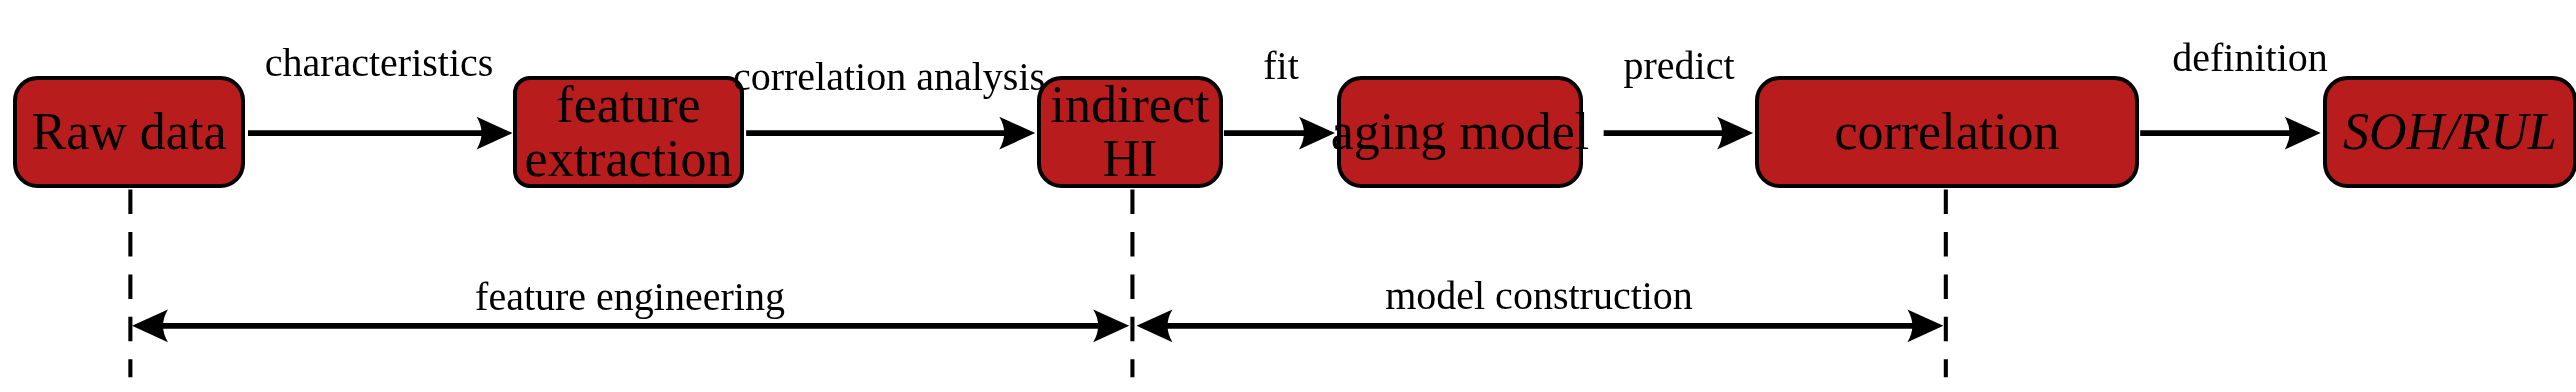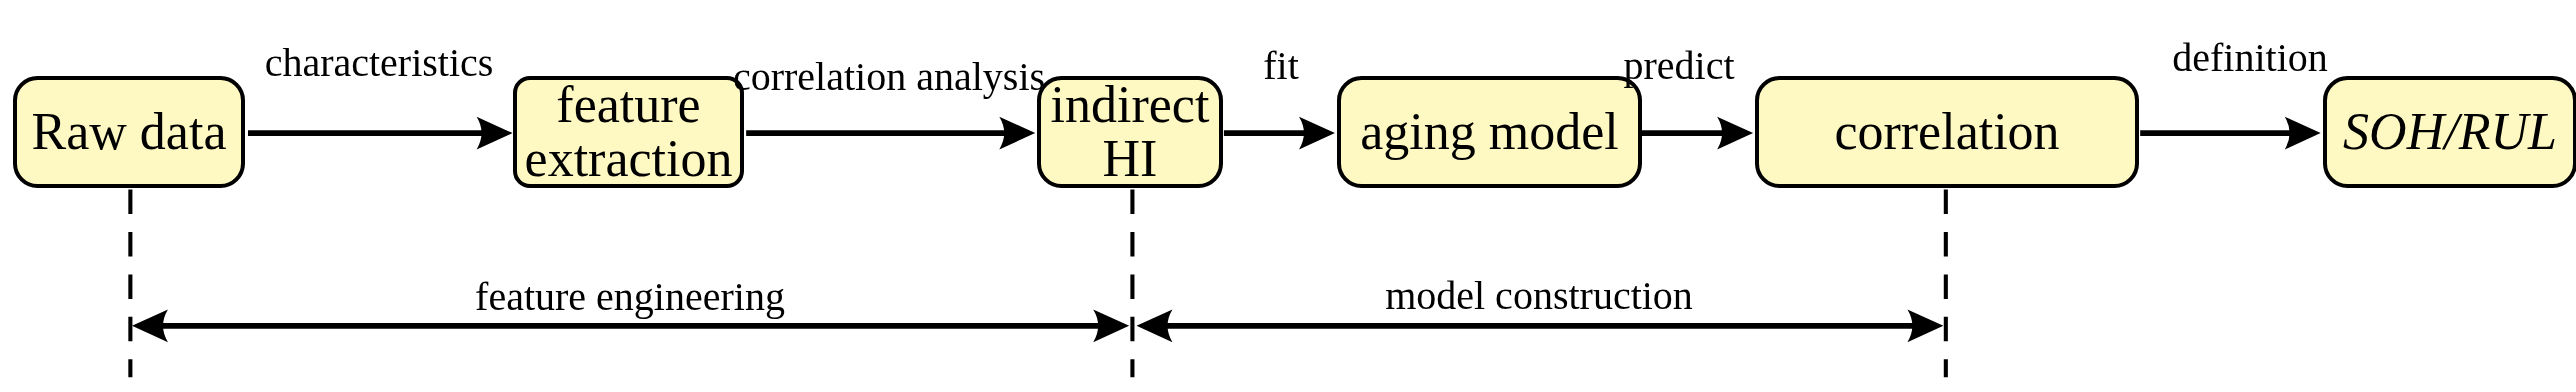--- a/index.html
+++ b/index.html
@@ -22,35 +22,35 @@
     width: 2576px;
     height: 392px;
   }
   .node {
     position: absolute;
     top: 76px;
     height: 112px;
     box-sizing: border-box;
     border: 4.9px solid #000000;
     border-radius: 24.5px;
-    background: #fef9c3;
+    background: #b91c1c;
     display: flex;
     flex-direction: column;
     align-items: center;
     justify-content: center;
     font-size: 52px;
     line-height: 54px;
     white-space: nowrap;
     z-index: 2;
   }
   .node span { display: block; text-align: center; }
   .n1 { left: 13px;   width: 232px; }
   .n2 { left: 513px;  width: 231px; border-radius: 17px; }
   .n3 { left: 1037px; width: 186px; }
-  .n4 { left: 1337px; width: 305px; }
+  .n4 { left: 1337px; width: 246px; }
   .n5 { left: 1755px; width: 384px; }
   .n6 { left: 2323px; width: 254px; font-style: italic; }
 
   .lbl {
     position: absolute;
     transform: translate(-50%, -50%);
     font-size: 40px;
     line-height: 61px;
     white-space: nowrap;
     text-align: center;

